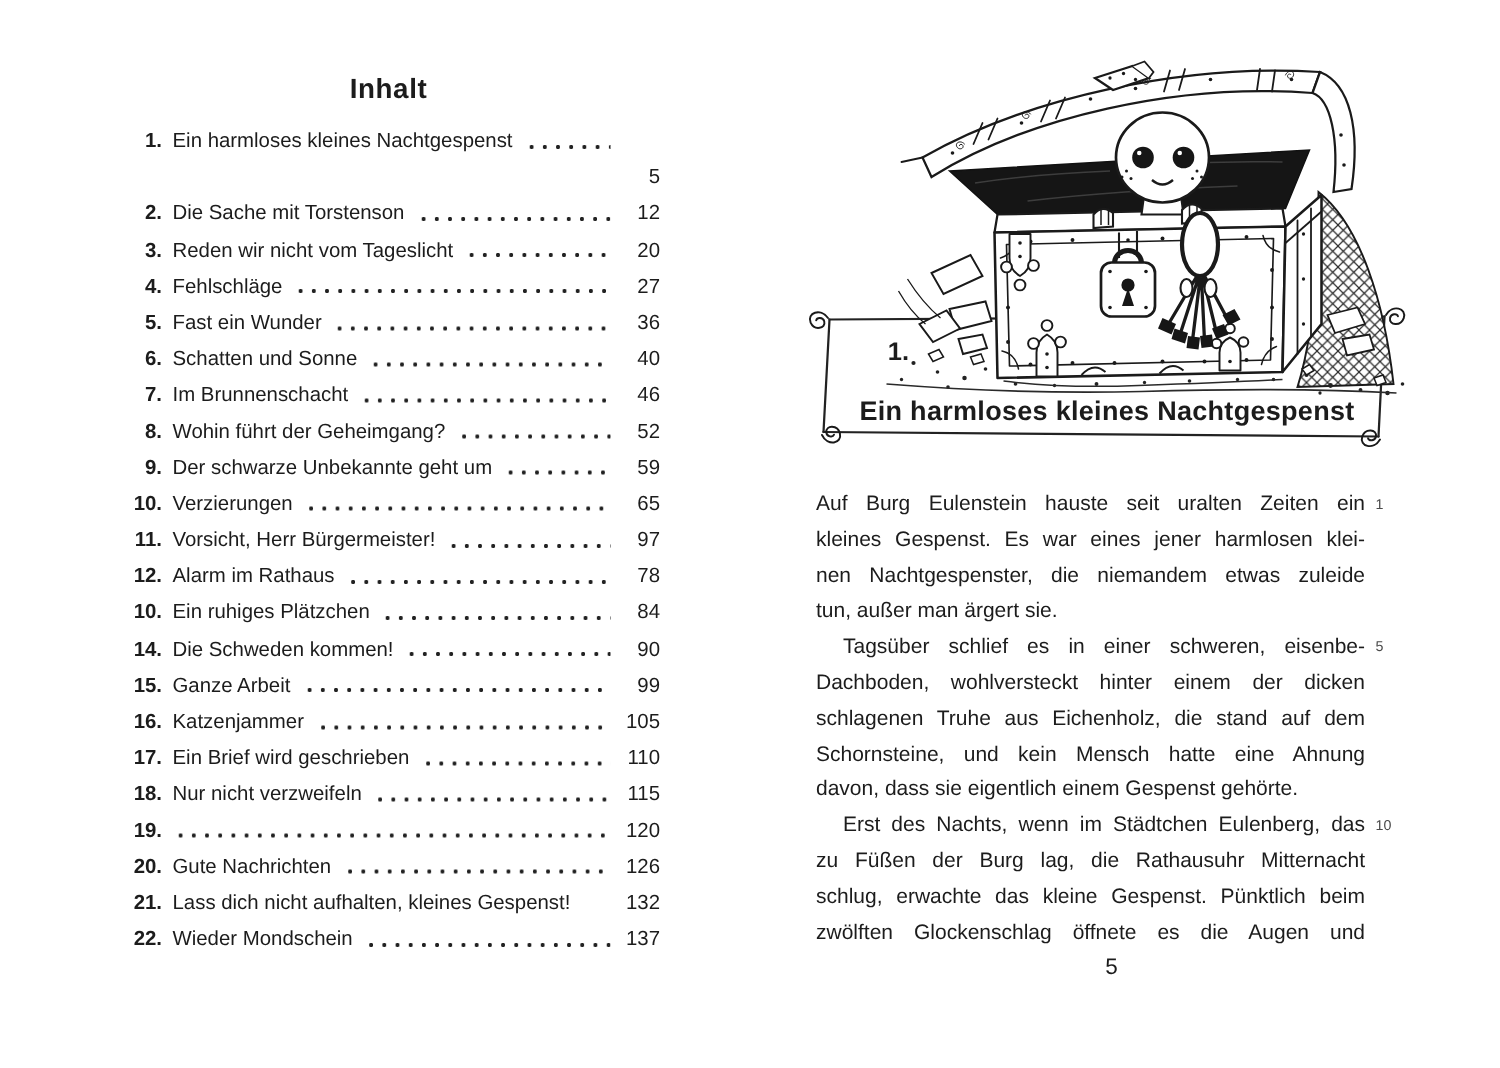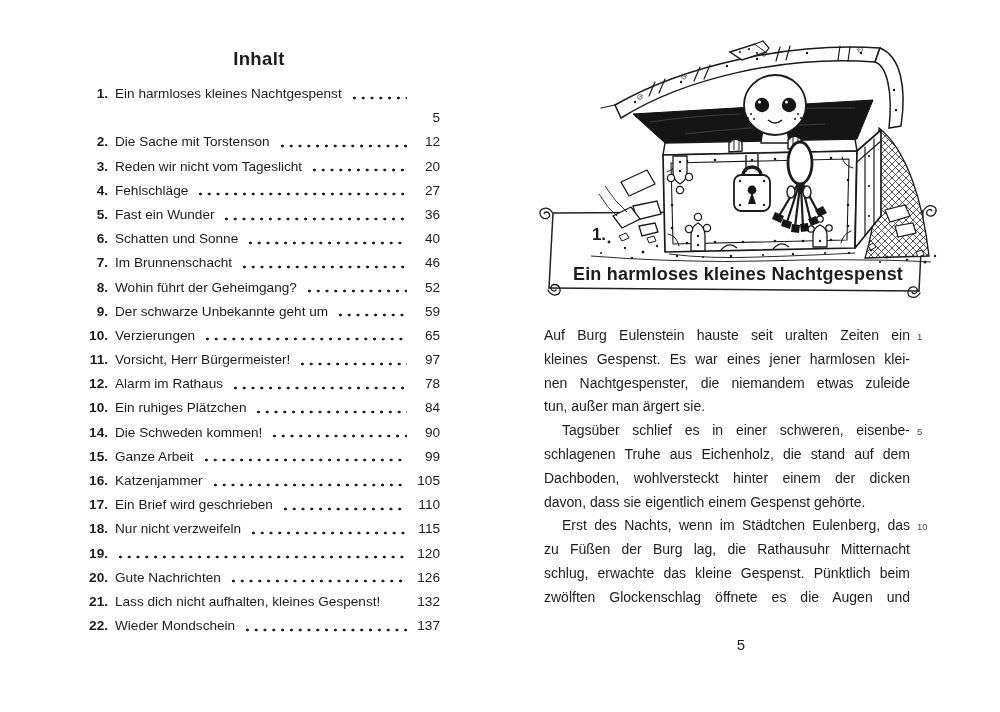--- a/index.html
+++ b/index.html
@@ -422,22 +422,23 @@
     <div class="chapter-number">1.</div>
     <div class="chapter-title">Ein harmloses kleines Nachtgespenst</div>
   </div>
 
   <div class="body-text" id="body-text">
       <div class="body-line j">Auf Burg Eulenstein hauste seit uralten Zeiten ein<span class="line-number">1</span></div>
       <div class="body-line j">kleines Gespenst. Es war eines jener harmlosen klei-</div>
       <div class="body-line j">nen Nachtgespenster, die niemandem etwas zuleide</div>
       <div class="body-line">tun, außer man ärgert sie.</div>
       <div class="body-line j indent">Tagsüber schlief es in einer schweren, eisenbe-<span class="line-number">5</span></div>
+      <div class="body-line j">Dachboden, wohlversteckt hinter einem der dicken</div>
       <div class="body-line j">schlagenen Truhe aus Eichenholz, die stand auf dem</div>
-      <div class="body-line j">Dachboden, wohlversteckt hinter einem der dicken</div>
+      <div class="body-line j">Schornsteine, und kein Mensch hatte eine Ahnung</div>
       <div class="body-line">davon, dass sie eigentlich einem Gespenst gehörte.</div>
       <div class="body-line j indent">Erst des Nachts, wenn im Städtchen Eulenberg, das<span class="line-number">10</span></div>
       <div class="body-line j">zu Füßen der Burg lag, die Rathausuhr Mitternacht</div>
       <div class="body-line j">schlug, erwachte das kleine Gespenst. Pünktlich beim</div>
       <div class="body-line j">zwölften Glockenschlag öffnete es die Augen und</div>
     </div>
 
   <div class="page-number">5</div>
 </div>
 

